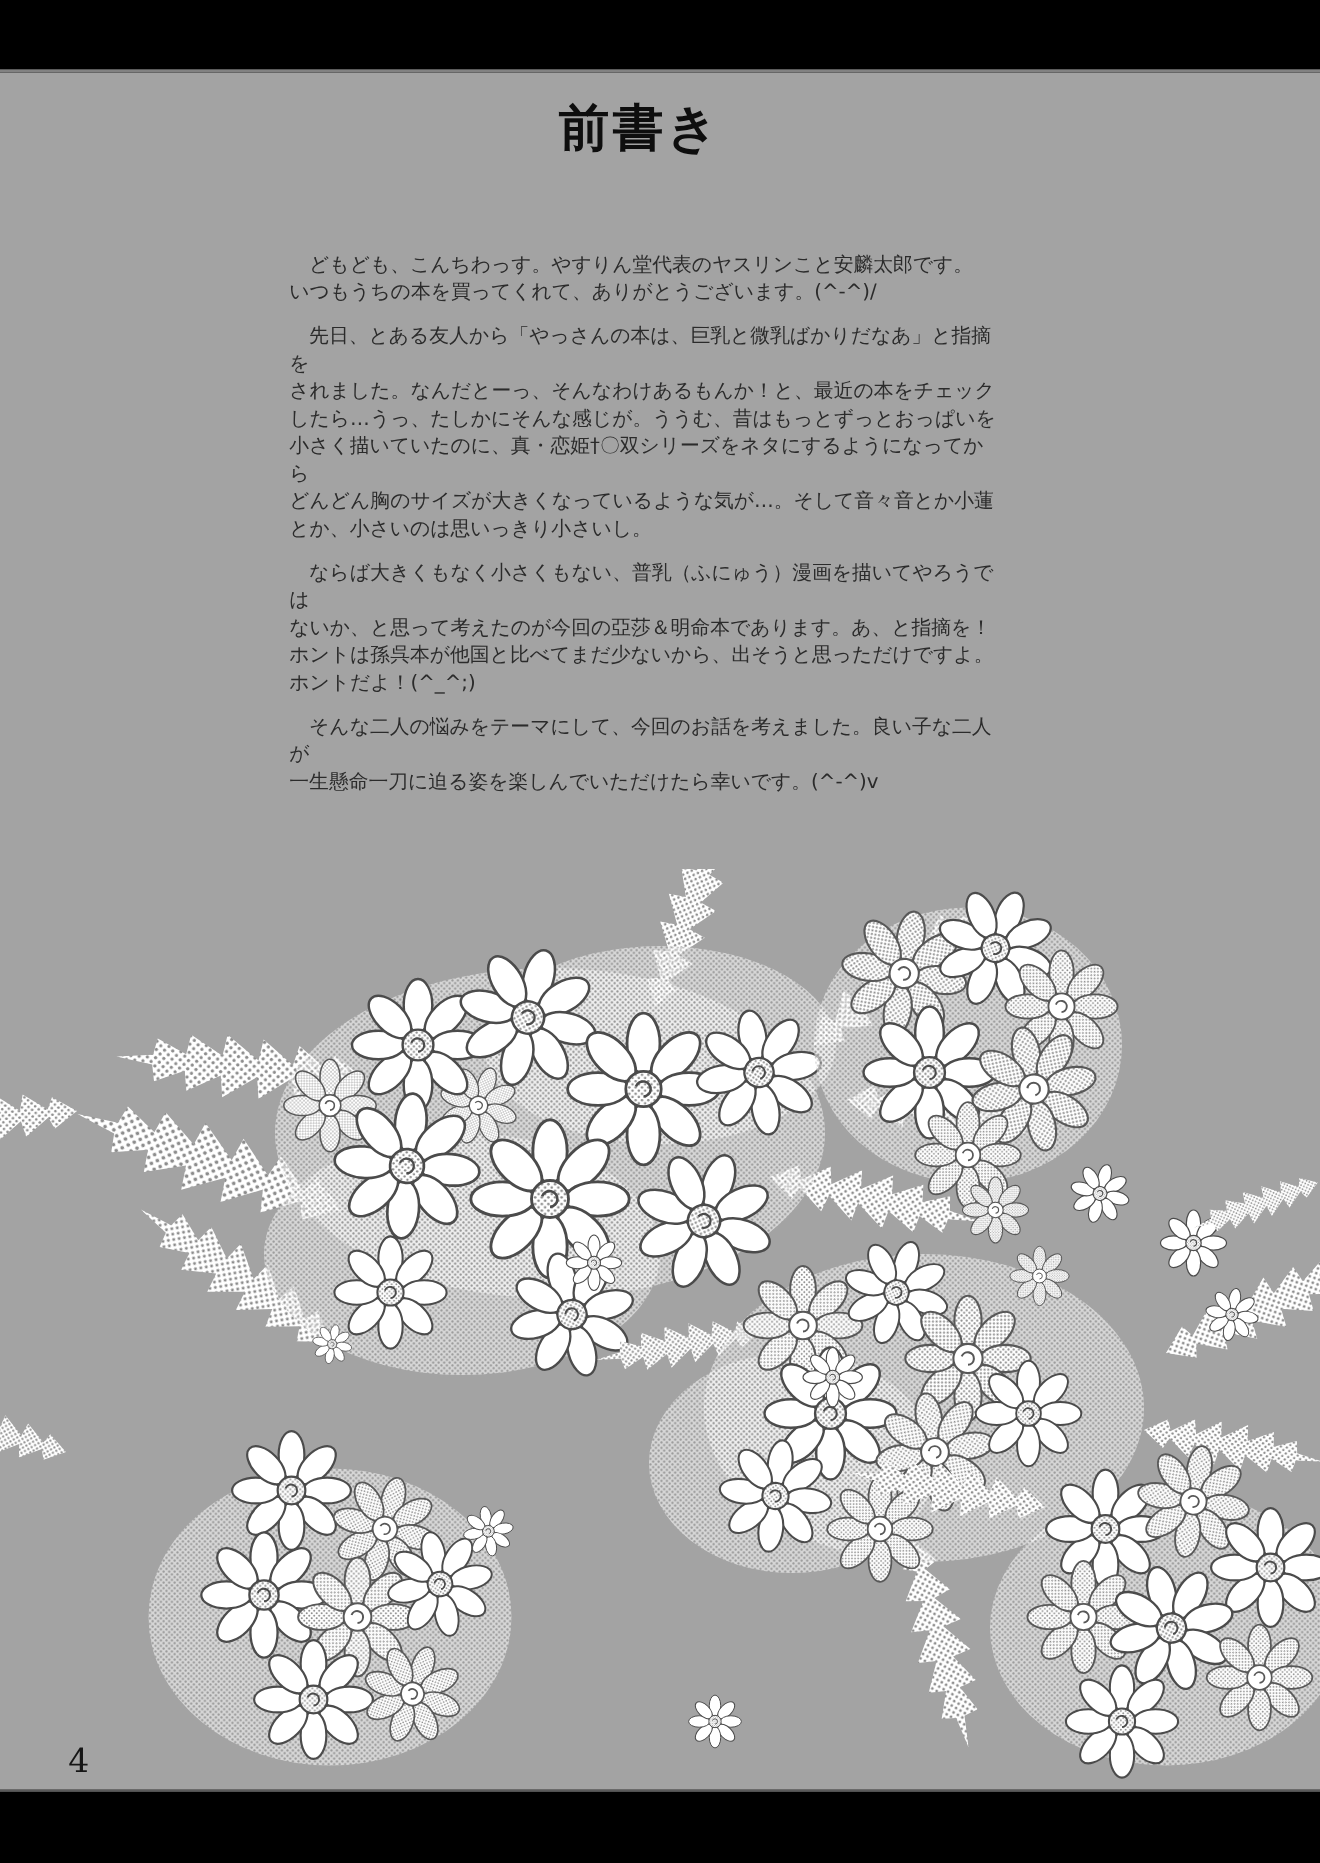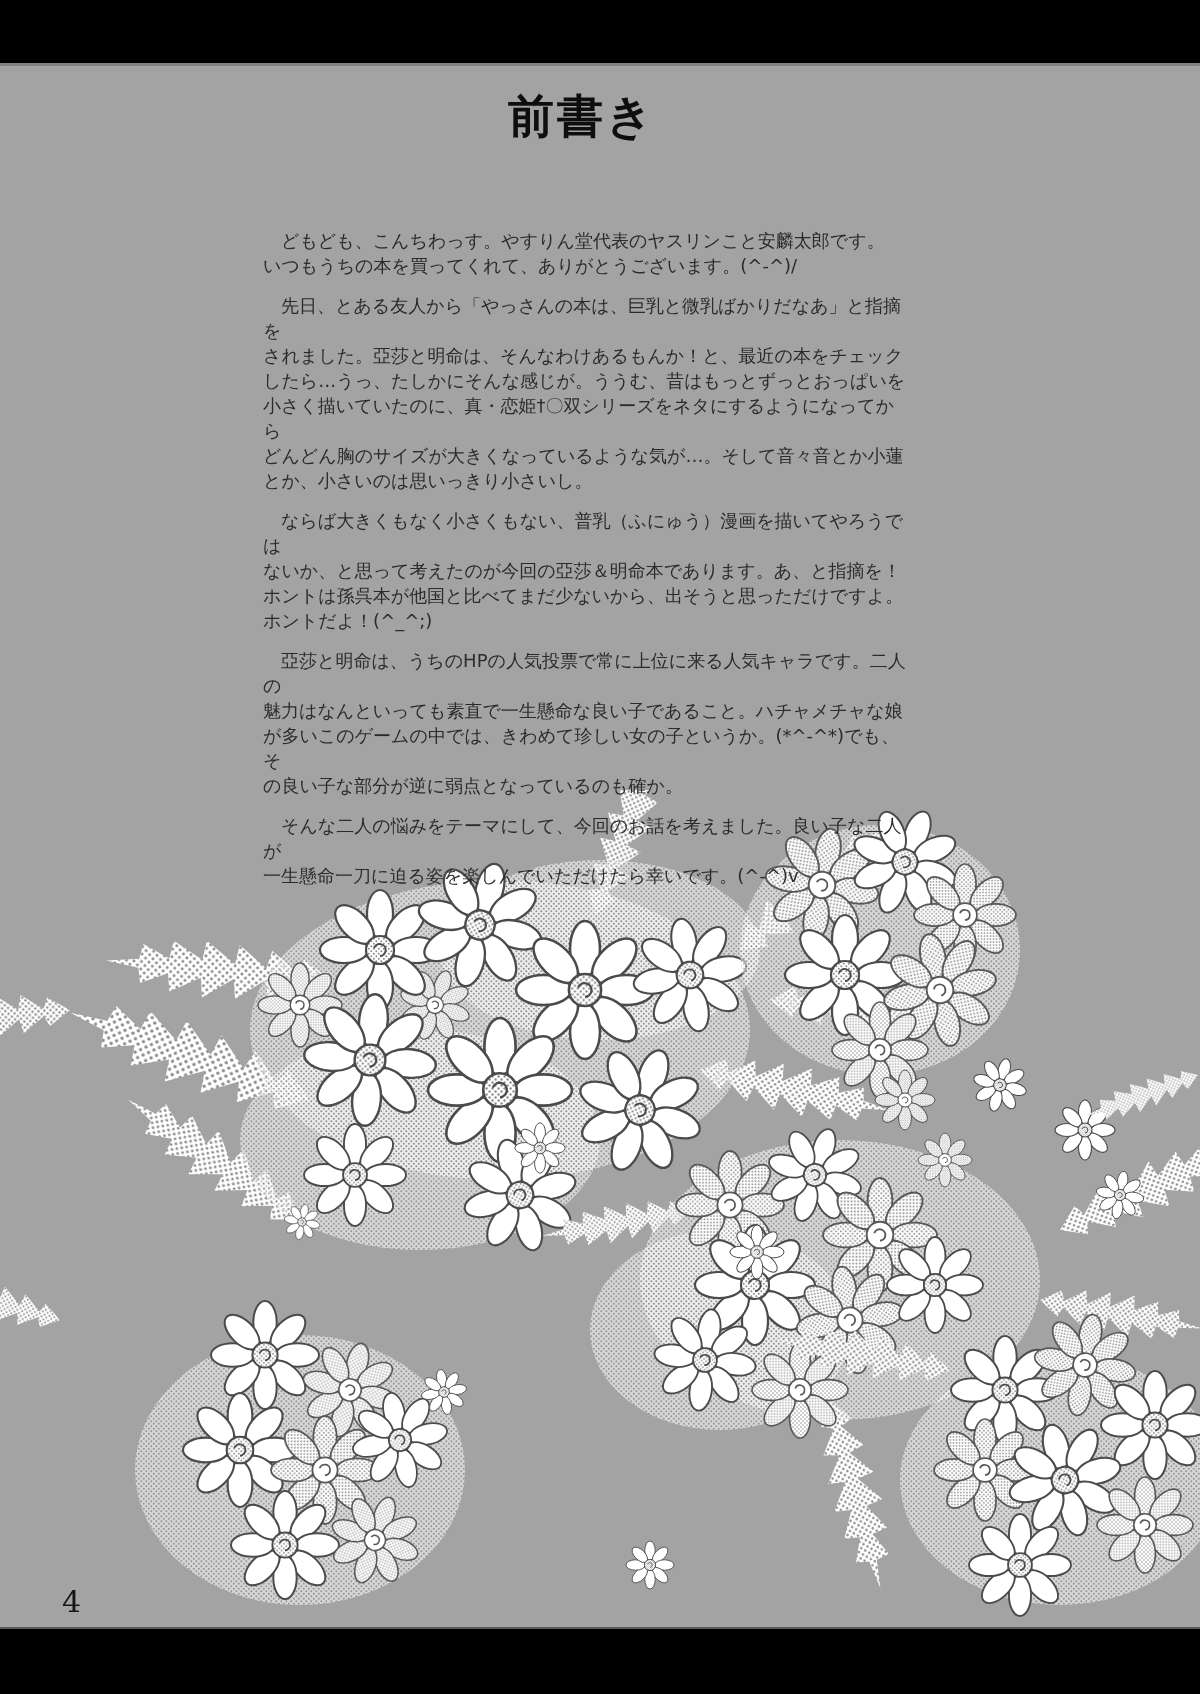--- a/index.html
+++ b/index.html
@@ -40,33 +40,29 @@
 <div class="page">
 
   <div class="scan-bar top"></div>
 
   <h1 class="title">前書き</h1>
 
   <div class="foreword">
     <p>　どもども、こんちわっす。やすりん堂代表のヤスリンこと安麟太郎です。
 いつもうちの本を買ってくれて、ありがとうございます。(^-^)/</p>
     <p>　先日、とある友人から「やっさんの本は、巨乳と微乳ばかりだなあ」と指摘を
-されました。亞莎と明命は、そんなわけあるもんか！と、最近の本をチェック
+されました。なんだとーっ、そんなわけあるもんか！と、最近の本をチェック
 したら…うっ、たしかにそんな感じが。ううむ、昔はもっとずっとおっぱいを
 小さく描いていたのに、真・恋姫†〇双シリーズをネタにするようになってから
 どんどん胸のサイズが大きくなっているような気が…。そして音々音とか小蓮
 とか、小さいのは思いっきり小さいし。</p>
     <p>　ならば大きくもなく小さくもない、普乳（ふにゅう）漫画を描いてやろうでは
 ないか、と思って考えたのが今回の亞莎＆明命本であります。あ、と指摘を！
 ホントは孫呉本が他国と比べてまだ少ないから、出そうと思っただけですよ。
 ホントだよ！(^_^;)</p>
-    <p>　亞莎と明命は、うちのHPの人気投票で常に上位に来る人気キャラです。二人の
-魅力はなんといっても素直で一生懸命な良い子であること。ハチャメチャな娘
-が多いこのゲームの中では、きわめて珍しい女の子というか。(*^-^*)でも、そ
-の良い子な部分が逆に弱点となっているのも確か。</p>
     <p>　そんな二人の悩みをテーマにして、今回のお話を考えました。良い子な二人が
 一生懸命一刀に迫る姿を楽しんでいただけたら幸いです。(^-^)v</p>
   </div>
 
   <svg class="artwork" width="1200" height="904" viewBox="0 790 1200 904" aria-hidden="true">
     <defs>
       <pattern id="ht" width="5" height="5" patternUnits="userSpaceOnUse">
         <rect width="5" height="5" fill="#ffffff"></rect>
         <circle cx="1.3" cy="1.3" r="1" fill="#8d8d8d"></circle>
         <circle cx="3.8" cy="3.8" r="1" fill="#8d8d8d"></circle>

